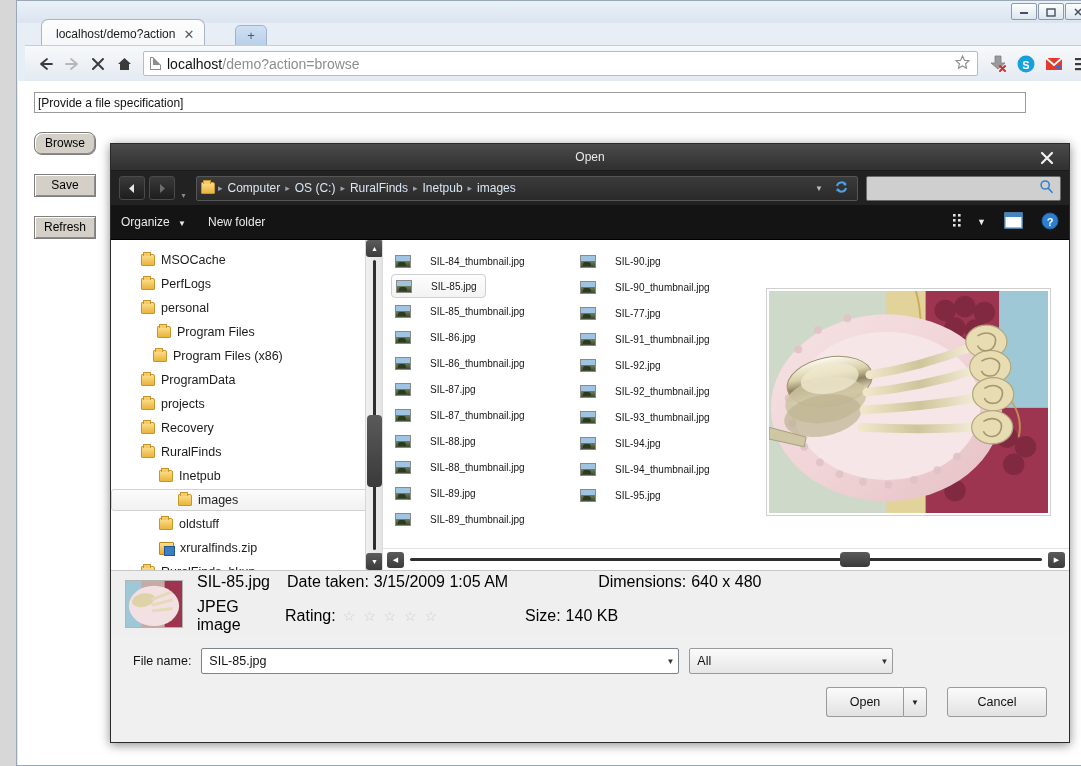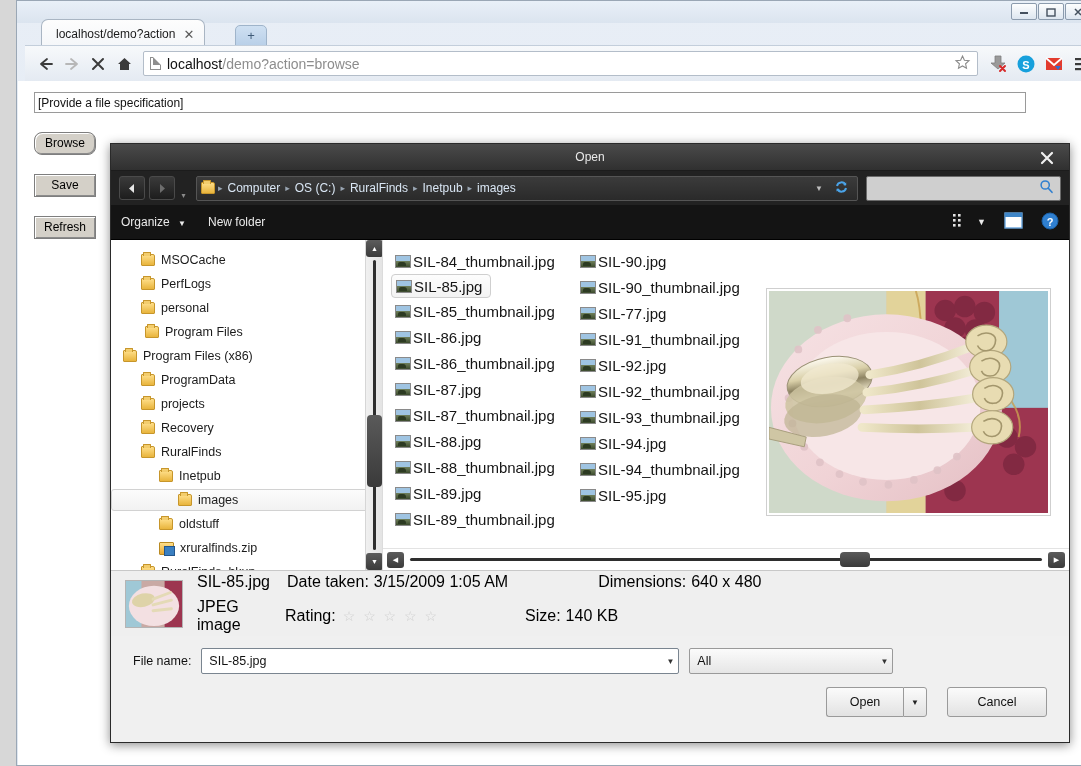--- a/index.html
+++ b/index.html
@@ -189,22 +189,22 @@
   .vsb-track{ position:absolute; left:7px; top:20px; bottom:20px; width:3px; background:#2e2e2e; border-radius:2px; }
   .vsb-thumb{
     position:absolute; left:1px; width:15px; height:72px;
     background:linear-gradient(#5a5a5a,#3a3a3a); border-radius:4px;
   }
 
   #list-pane{ flex:1; position:relative; background:#fff; overflow:hidden; }
   #file-cols{ display:flex; padding:8px 0 0 8px; }
   .file-col{ width:185px; }
   .file-item{
-    height:26px; display:flex; align-items:center; gap:2px;
-    font-size:15px; color:#151515; padding-left:4px; white-space:nowrap;
+    height:26px; display:flex; align-items:center; gap:19px;
+    font-size:10px; color:#151515; padding-left:4px; white-space:nowrap;
   }
   .file-item.selected{
     background:linear-gradient(#fdfdfd,#f3f3f3);
     border:1px solid #cfcfcf; border-radius:4px; height:24px;
     width:max-content; padding-right:8px;
   }
   .thumb-ico{
     width:16px; height:13px; flex:none; border:1px solid #8a8a8a; overflow:hidden;
     background:linear-gradient(#9fc4e2 0%, #9fc4e2 45%, #6f7f5a 46%, #3c4b2e 100%);
     position:relative;
@@ -473,25 +473,25 @@
               <span>MSOCache</span>
             </div>
             <div class="tree-item" style="padding-left: 30px;">
               <span class="folder-ico"></span>
               <span>PerfLogs</span>
             </div>
             <div class="tree-item" style="padding-left: 30px;">
               <span class="folder-ico"></span>
               <span>personal</span>
             </div>
-            <div class="tree-item" style="padding-left: 34px;">
+            <div class="tree-item" style="padding-left: 46px;">
               <span class="folder-ico"></span>
               <span>Program Files</span>
             </div>
-            <div class="tree-item" style="padding-left: 12px;">
+            <div class="tree-item" style="padding-left: 42px;">
               <span class="folder-ico"></span>
               <span>Program Files (x86)</span>
             </div>
             <div class="tree-item" style="padding-left: 30px;">
               <span class="folder-ico"></span>
               <span>ProgramData</span>
             </div>
             <div class="tree-item" style="padding-left: 30px;">
               <span class="folder-ico"></span>
               <span>projects</span>

